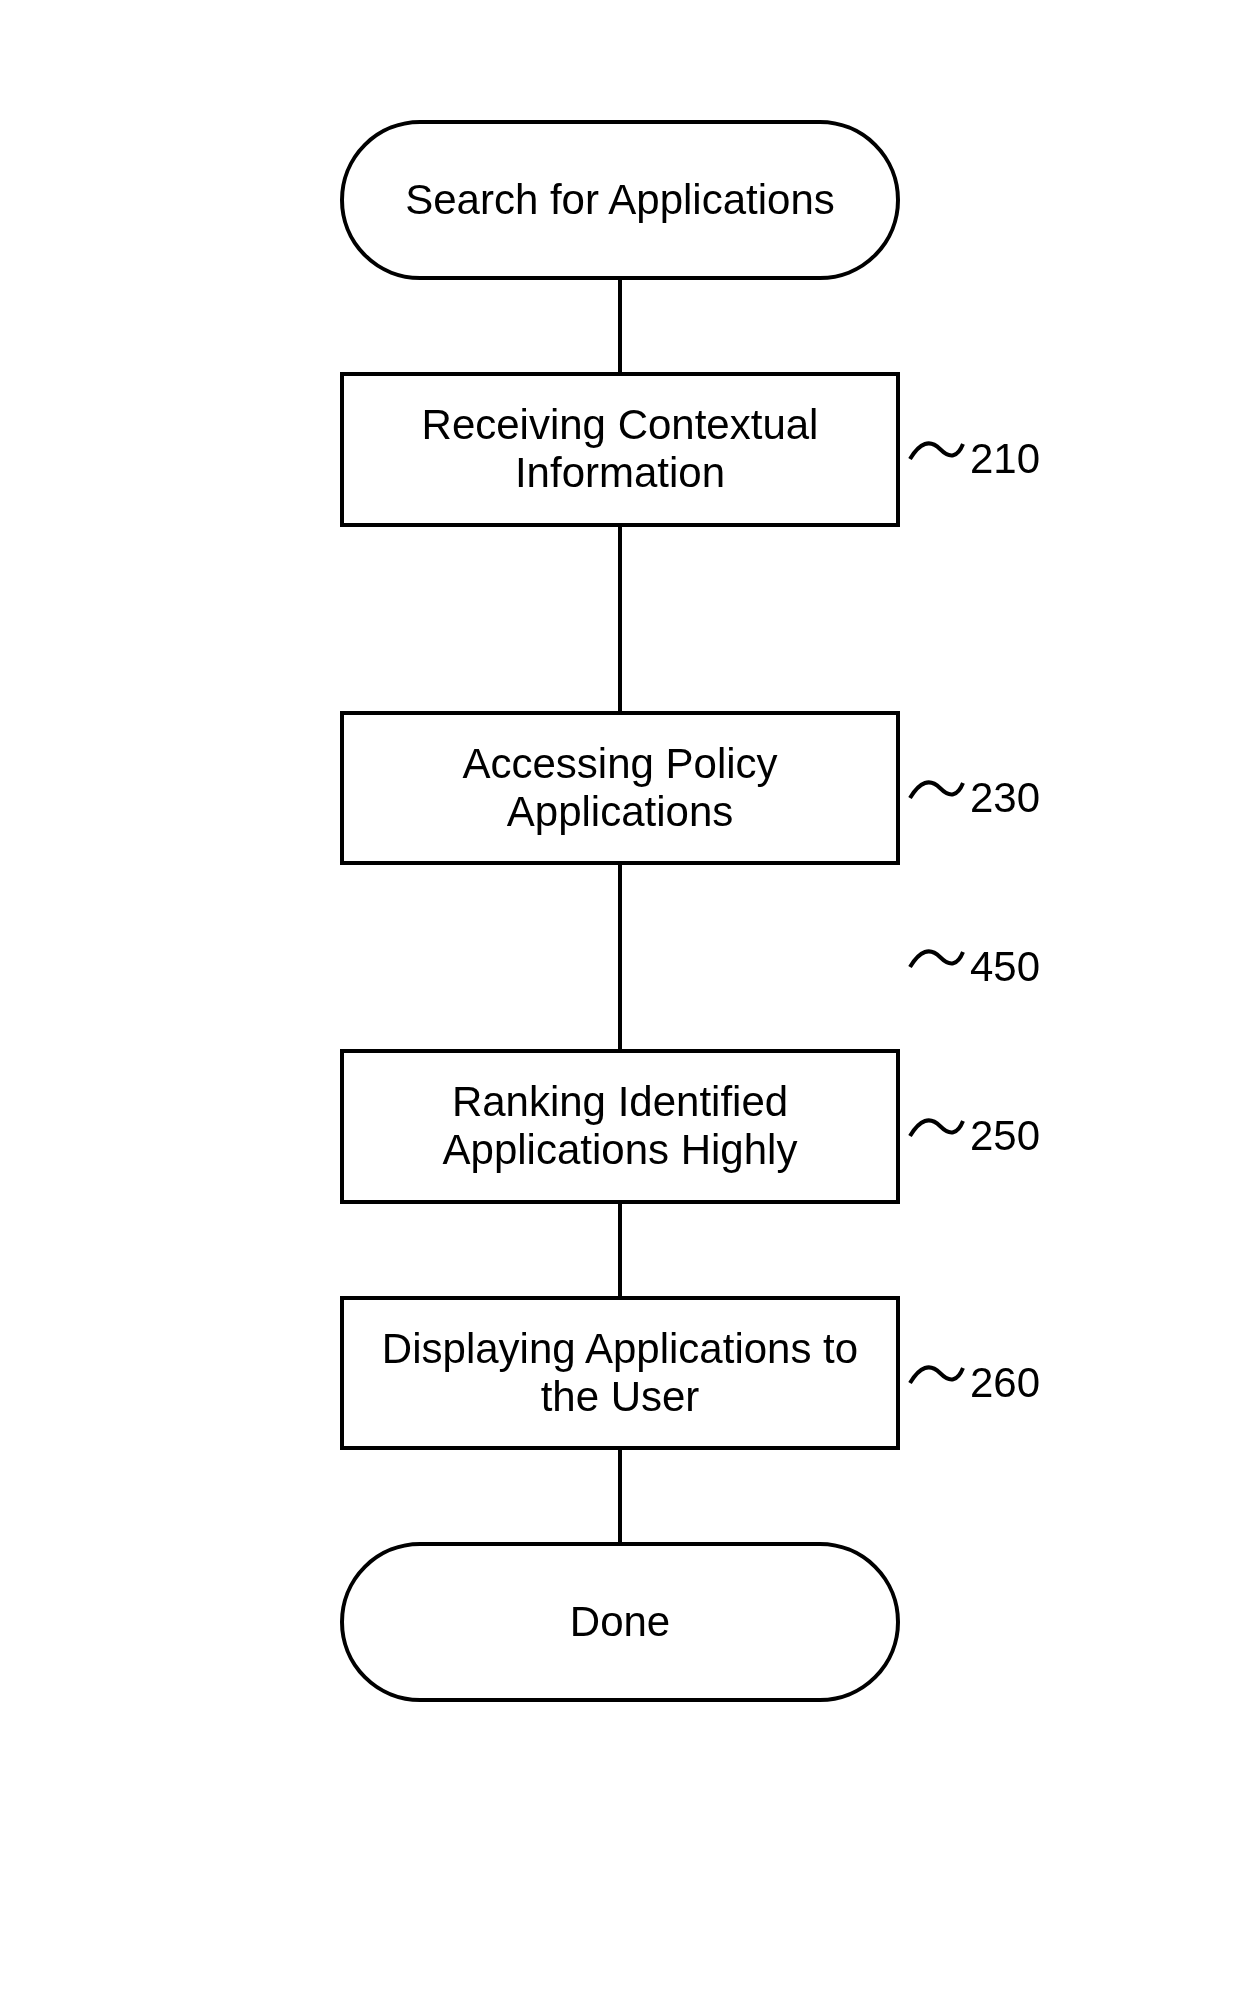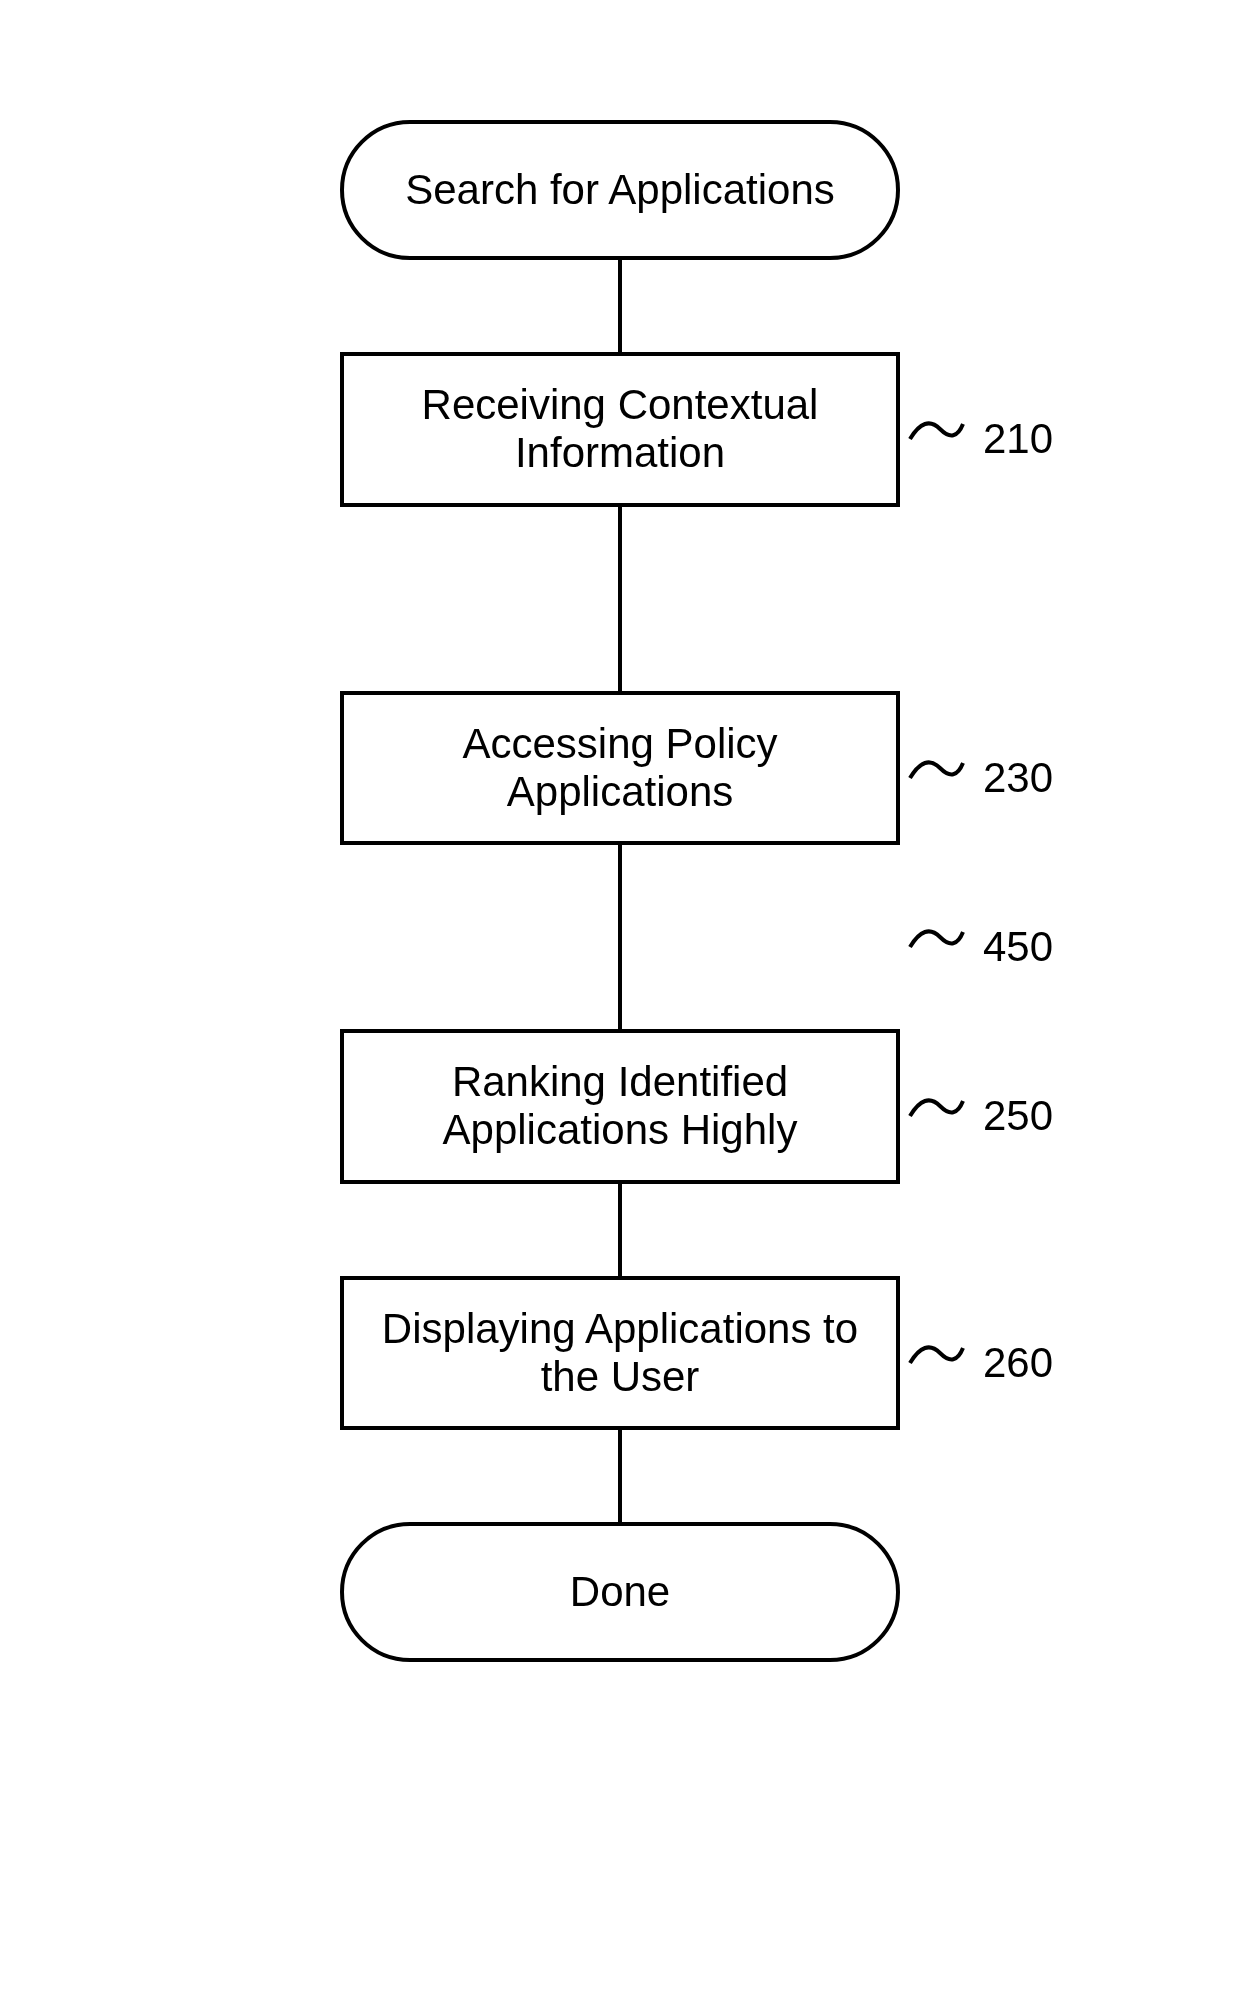--- a/index.html
+++ b/index.html
@@ -29,21 +29,21 @@
       display: flex;
       align-items: center;
       justify-content: center;
       text-align: center;
       font-size: 42px;
       line-height: 1.15;
       padding: 25px 36px;
     }
     .node.terminal {
       border-radius: 80px;
-      height: 140px;
+      height: 160px;
       padding: 12px 40px;
     }
     .node.process {
       min-height: 145px;
     }
     .connector {
       width: 4px;
       height: 92px;
       background: black;
       margin: 0 auto;
@@ -63,21 +63,21 @@
       top: 50%;
       transform: translateY(-50%);
       display: flex;
       align-items: center;
     }
     .callout svg {
       display: block;
     }
     .callout-label {
       font-size: 42px;
-      margin-left: 18px;
+      margin-left: 5px;
       margin-top: 20px;
     }
   </style>
 </head>
 <body>
 
 <div class="flowchart">
 
   <div class="node terminal">
     <span>Search for Applications</span>

